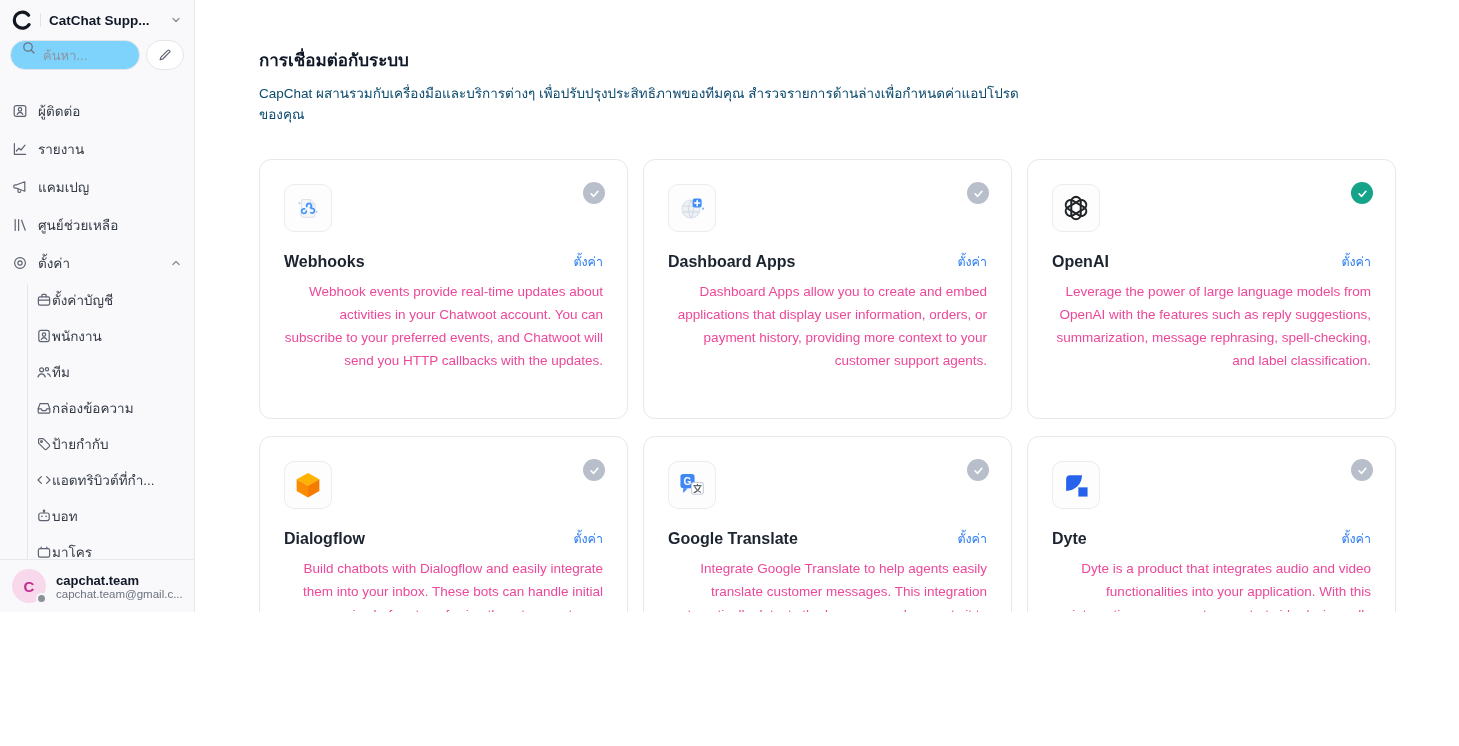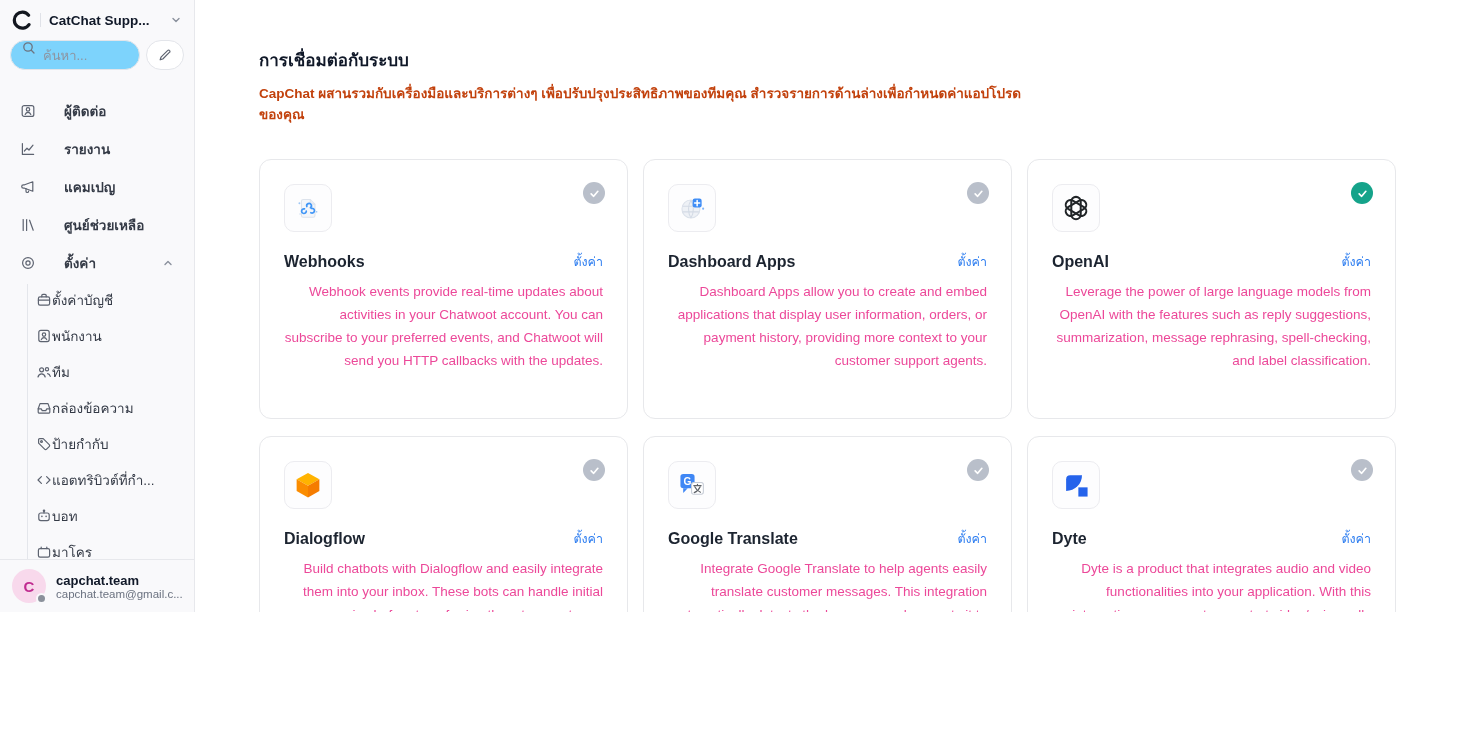--- a/index.html
+++ b/index.html
@@ -31,23 +31,22 @@
     font-family:inherit; color:#3c4250;
   }
   .search-pill input::placeholder { color:#8d95a2; }
   .edit-btn {
     width:38px; height:30px; border:1px solid #e3e5ea; border-radius:15px; background:#fff;
     display:flex; align-items:center; justify-content:center; color:#5d6370; cursor:pointer;
   }
 
   .nav { flex:1; overflow:hidden; padding:14px 0 0 0; }
   .nav-item {
-    display:flex; align-items:center; gap:28px; height:38px; padding:0 20px; cursor:pointer;
+    display:flex; align-items:center; gap:10px; height:38px; padding:0 12px; cursor:pointer;
     color:#343a46;
-    font-weight:bold;
   }
   .nav-item .nav-icon { display:flex; color:#5d6370; flex:none; }
   .nav-item .nav-label { font-size:13.5px; white-space:nowrap; overflow:hidden; flex:1; }
   .nav-item .nav-caret { display:none; color:#8a909c; flex:none; }
   .nav-item.expanded .nav-caret { display:flex; }
 
   .subnav { position:relative; }
   .subnav::before {
     content:""; position:absolute; left:27px; top:2px; bottom:20px; width:1px; background:#e4e6eb;
   }
@@ -76,21 +75,21 @@
     background:#8b919b; border:2px solid #f9f9fb;
   }
   .user-meta { overflow:hidden; }
   .user-name { font-size:13px; font-weight:700; color:#101828; white-space:nowrap; overflow:hidden; }
   .user-email { font-size:11.5px; color:#6b7280; white-space:nowrap; overflow:hidden; }
 
   
   .main { flex:1; padding:30px 63px 0 64px; overflow:hidden; }
   .page-title { font-size:17px; font-weight:700; color:#101828;margin-top:16px; }
   .page-subtitle {
-    margin-top:10px; font-size:13.5px; line-height:21px; color:#c2410c; max-width:778px;font-weight:bold;
+    margin-top:10px; font-size:13.5px; line-height:21px; color:#0c4a6e; max-width:778px;
   }
   .grid {
     margin-top:34px; display:grid; grid-template-columns:repeat(3,369px);
     column-gap:15px; row-gap:17px;
   }
   .card {
     position:relative; border:1px solid #e7e8eb; border-radius:12px; background:#fff;
     padding:24px; min-height:260px;
   }
   .tile {

